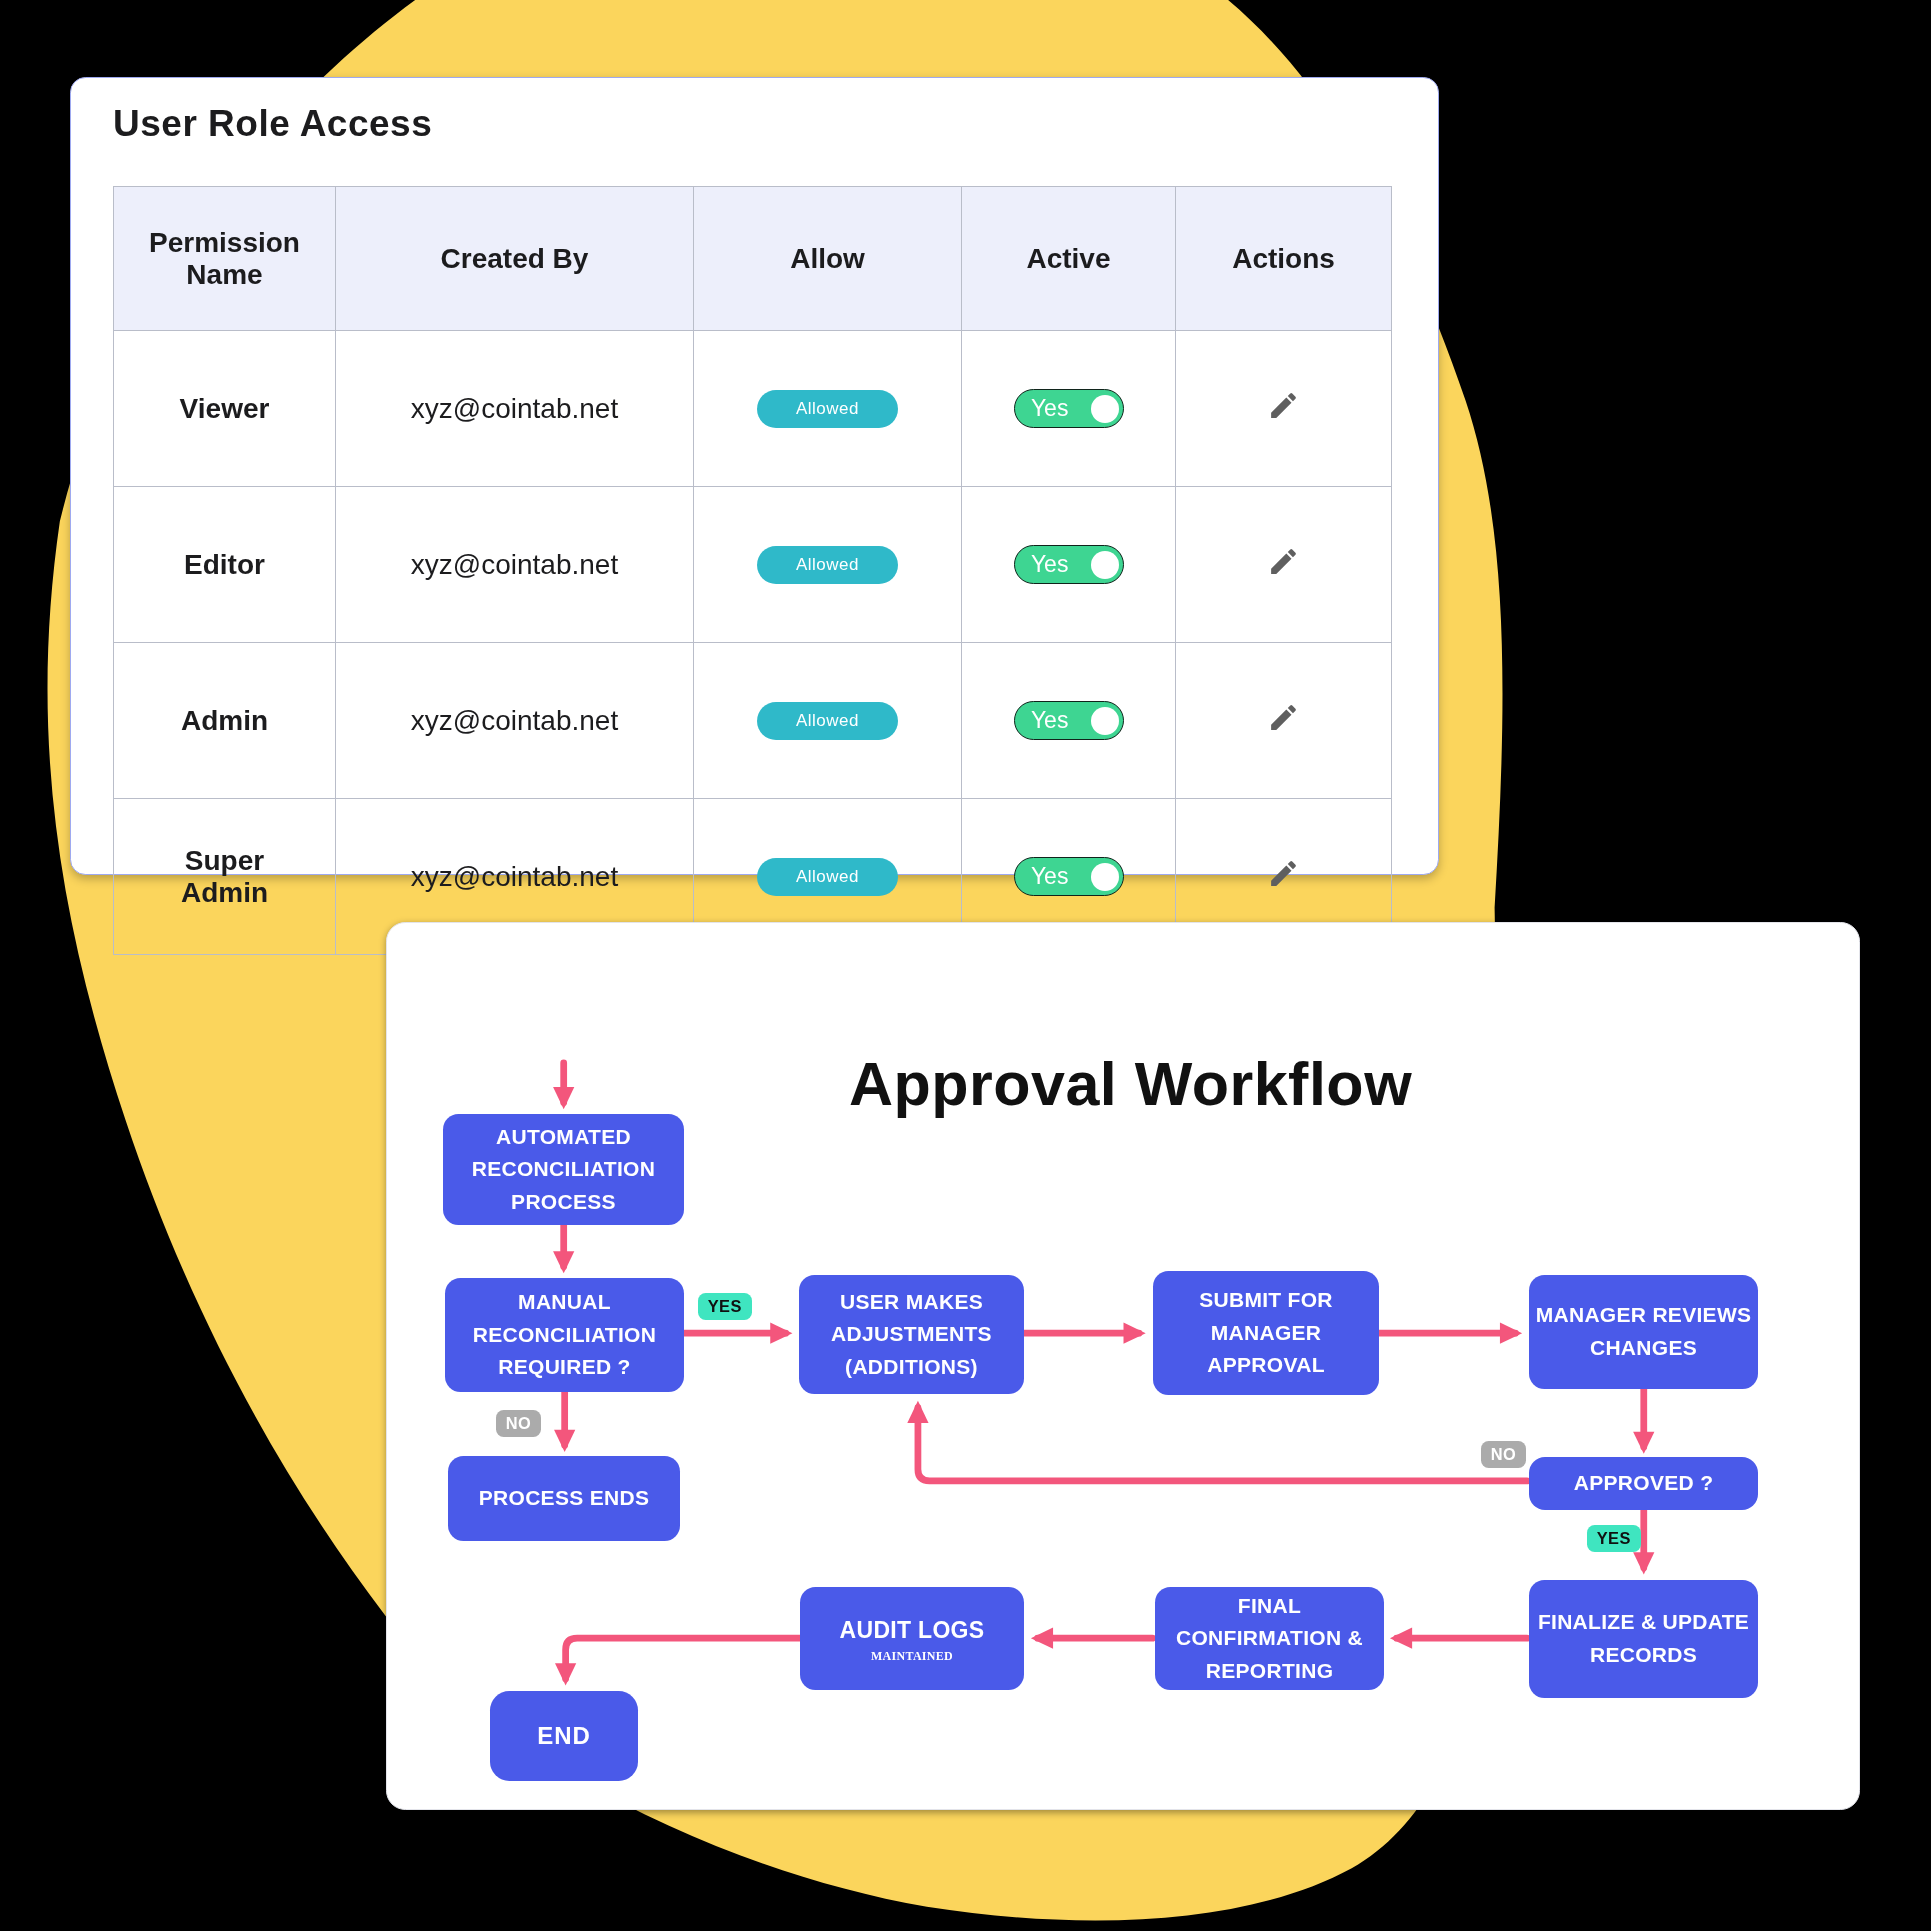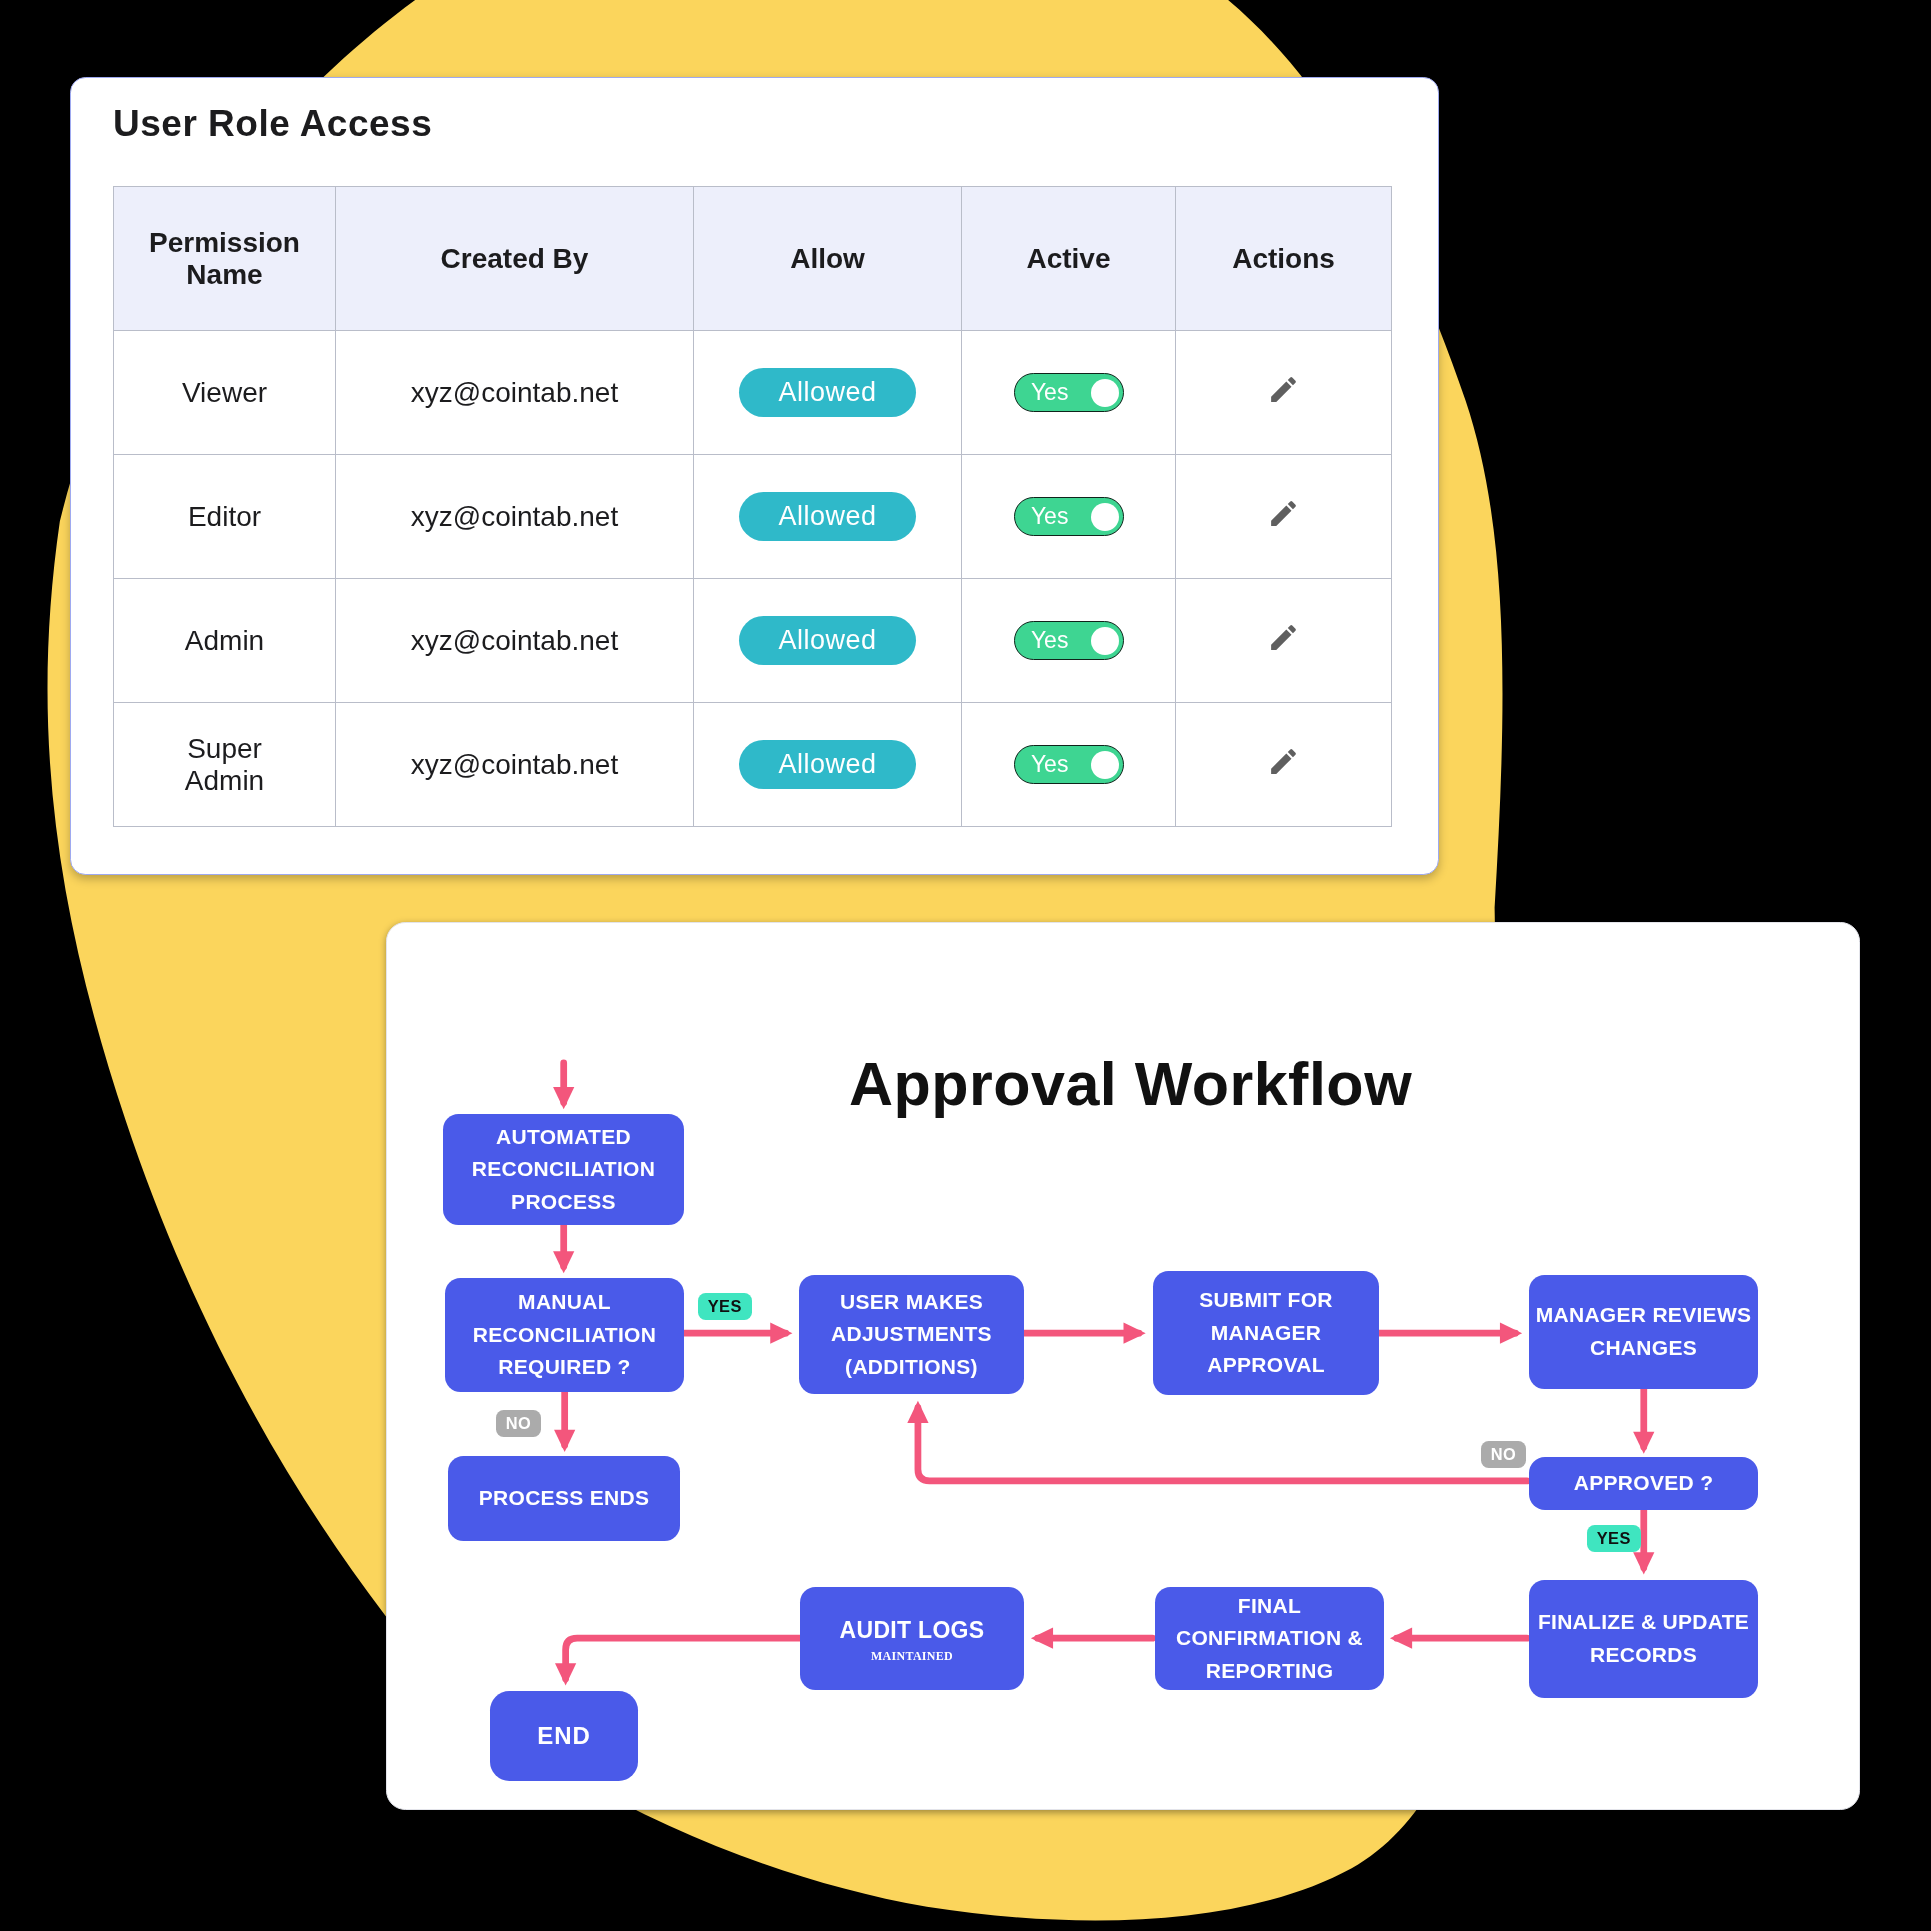--- a/index.html
+++ b/index.html
@@ -28,22 +28,22 @@
     background:var(--card-white);border:1.9px solid var(--card-border);border-radius:15.4px;
     box-shadow:0 3.9px 9.7px rgba(0,0,0,.25);box-sizing:border-box;}
   .table-card h1{position:absolute;left:42px;top:25px;margin:0;font-size:37px;
     font-weight:bold;color:var(--text-dark);letter-spacing:0.5px;}
   .perm-table{position:absolute;left:42px;top:108px;border-collapse:collapse;
     table-layout:fixed;width:1279px;}
   .perm-table th,.perm-table td{border:1px solid var(--grid-line);text-align:center;
     vertical-align:middle;color:var(--text-dark);}
   .perm-table th{background:var(--header-bg);font-size:28px;font-weight:bold;height:143px;padding:0 35px;}
   .perm-table td{font-size:28px;height:123px;padding:0 9.7px;}
-  .perm-table td.role{padding:0 42px;}
-  .pill{display:inline-block;background:var(--pill-teal);color:#fff;font-size:27px;
+  .perm-table td.role{padding:16px 42px;font-weight:bold;}
+  .pill{display:inline-block;background:var(--pill-teal);color:#fff;font-size:17px;
     padding:8.7px 39px;border-radius:25px;letter-spacing:0.5px;}
   .toggle{display:inline-flex;align-items:center;width:110px;height:39px;background:var(--toggle-green);
     border:1.9px solid #10241b;border-radius:21px;box-sizing:border-box;cursor:pointer;}
   .toggle .t-label{color:#fff;font-size:23px;margin-left:16.4px;}
   .toggle .knob{width:28px;height:28px;background:#fff;border-radius:50%;margin-left:auto;margin-right:3.9px;}
   .edit-btn{display:inline-block;width:33px;height:33px;cursor:pointer;}
   .edit-btn svg{width:33px;height:33px;fill:var(--pencil-gray);}
 
   
   .flow-card{position:absolute;left:386px;top:922px;width:1474px;height:888px;

